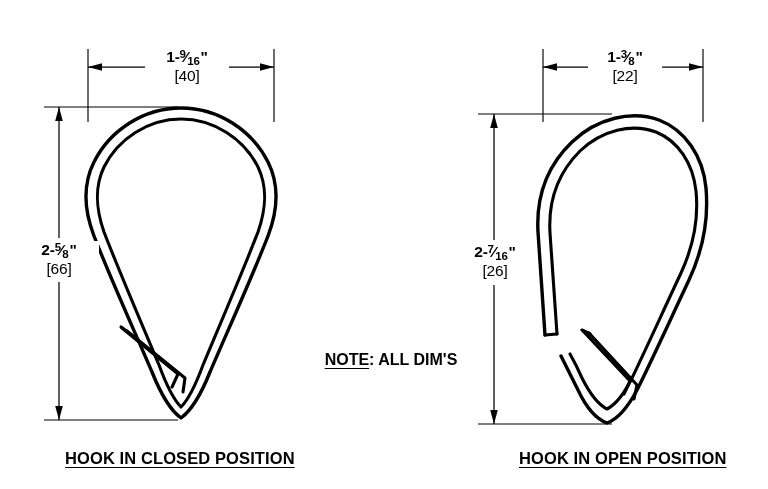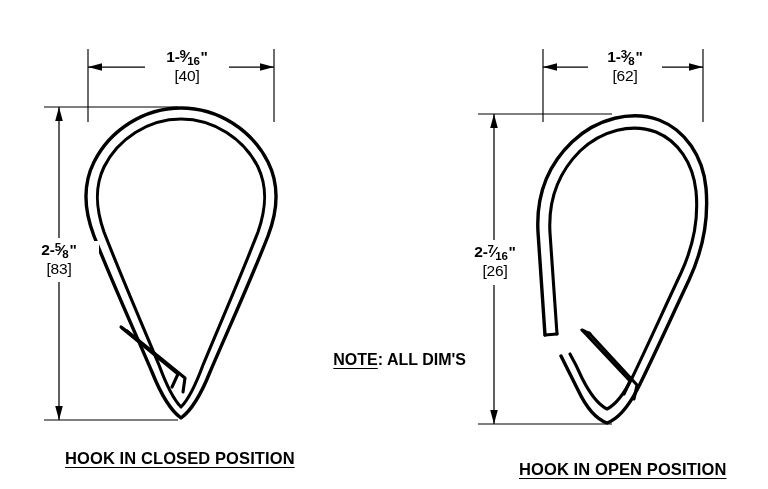--- a/index.html
+++ b/index.html
@@ -111,21 +111,21 @@
     letter-spacing: 0.1px;
   }
   .note-block {
     position: absolute;
     font-family: "Liberation Sans", sans-serif;
     font-weight: bold;
     font-size: 16px;
     line-height: 20px;
     color: #000000;
     white-space: nowrap;
-    text-align: right;
+    text-align: center;
   }
   .note-underline {
     text-decoration: underline;
     text-underline-offset: 2.5px;
   }
 </style>
 </head>
 <body>
 
 <div id="drawing-root">
@@ -240,38 +240,38 @@
     <div>
       <span class="whole">1-</span><span class="frac"><span class="num">9</span><span class="bar">⁄</span><span class="den">16</span></span><span>"</span>
     </div>
     <div class="mmline">[40]</div>
   </div>
 
   <div class="dimtext" style="left:19px; top:241px; width:80px;">
     <div>
       <span class="whole">2-</span><span class="frac"><span class="num">5</span><span class="bar">⁄</span><span class="den">8</span></span><span>"</span>
     </div>
-    <div class="mmline">[83]</div>
+    <div class="mmline">[66]</div>
   </div>
 
   <div class="dimtext" style="left:588px; top:48px; width:74px;">
     <div>
       <span class="whole">1-</span><span class="frac"><span class="num">3</span><span class="bar">⁄</span><span class="den">8</span></span><span>"</span>
     </div>
-    <div class="mmline">[62]</div>
+    <div class="mmline">[22]</div>
   </div>
 
   <div class="dimtext" style="left:455px; top:243px; width:80px;">
     <div>
       <span class="whole">2-</span><span class="frac"><span class="num">7</span><span class="bar">⁄</span><span class="den">16</span></span><span>"</span>
     </div>
     <div class="mmline">[26]</div>
   </div>
 
   <div class="note-block" style="left:316px; top:350px; width:150px;">
     <div><span class="note-underline">NOTE</span><span>: ALL DIM'S</span></div>
   </div>
 
   <div class="caption" style="left:65px; top:449px;">HOOK IN CLOSED POSITION</div>
 
-  <div class="caption" style="left:519px; top:460px;">HOOK IN OPEN POSITION</div>
+  <div class="caption" style="left:519px; top:449px;">HOOK IN OPEN POSITION</div>
 
 </div>
 
 </body></html>

